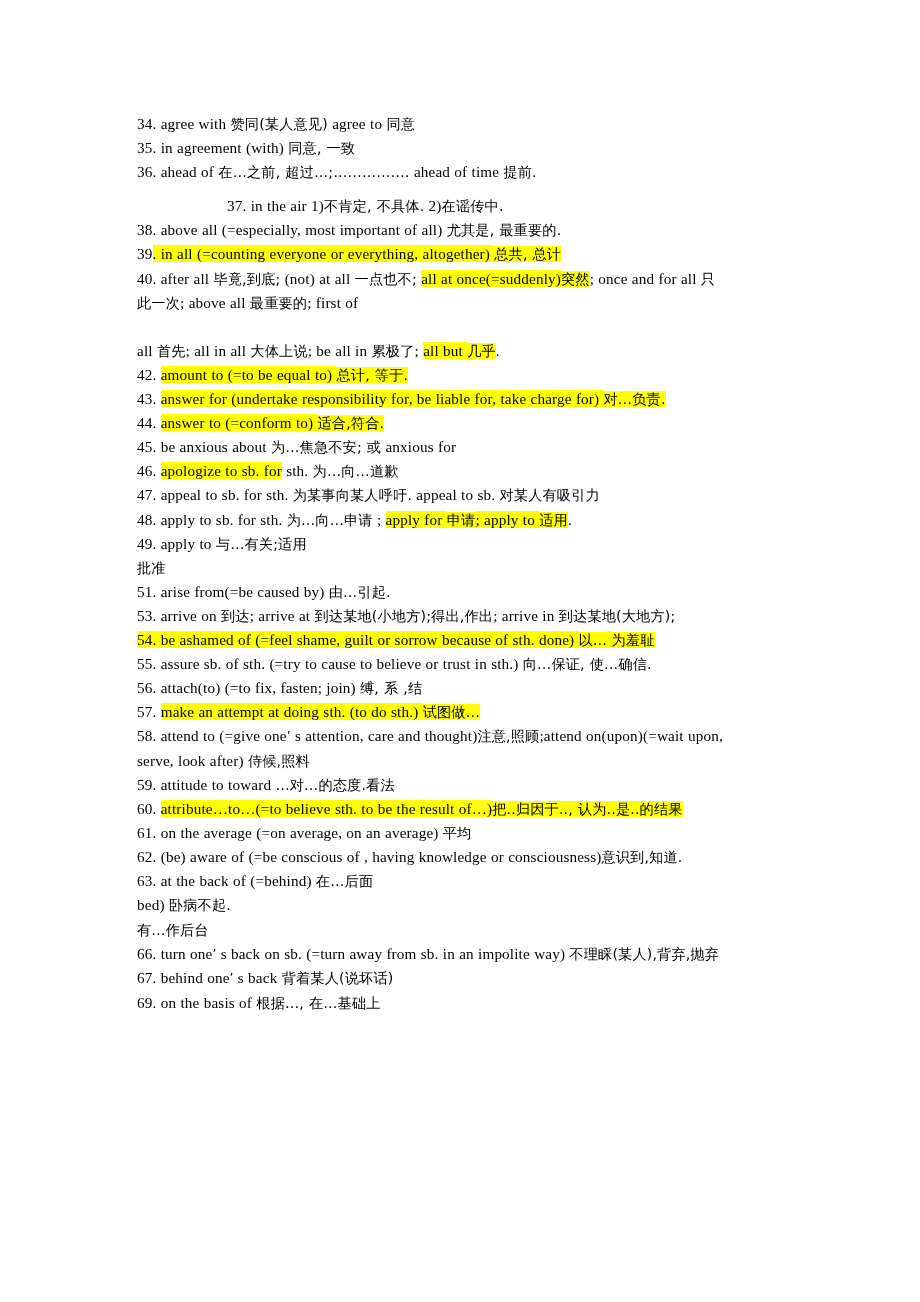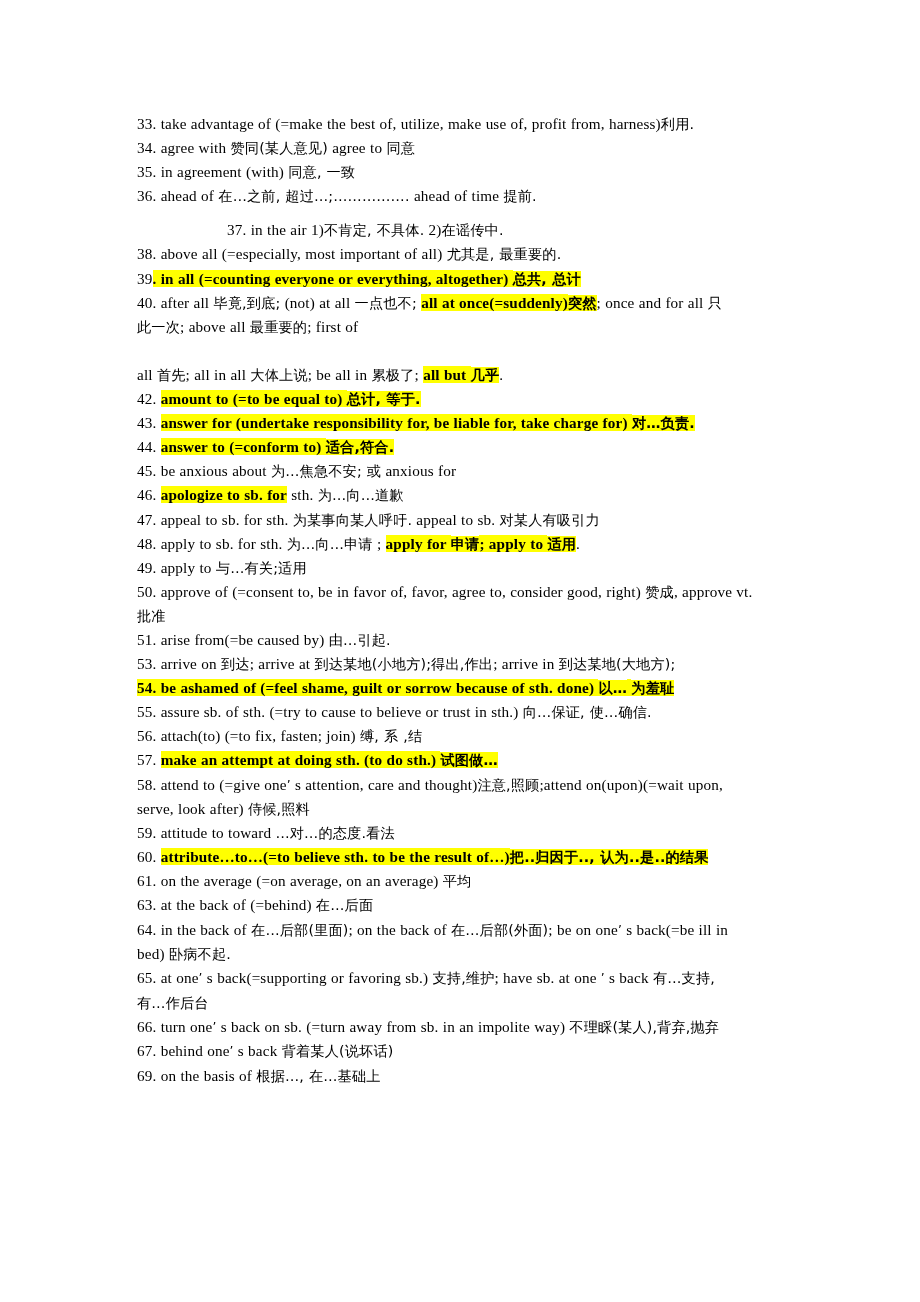--- a/index.html
+++ b/index.html
@@ -41,71 +41,67 @@
   }
   p.spacer {
     margin: 0;
     padding: 0;
     height: 24.1px;
     line-height: 24.1px;
     font-size: 15.2px;
   }
   .hl {
     background-color: #ffff00;
-    font-weight: bold;
   }
   .cjk {
     font-family: "DejaVu Sans", "Liberation Sans", sans-serif;
     font-size: 14.2px;
   }
   .ap {
     font-family: "DejaVu Sans", sans-serif;
     font-size: 12px;
     vertical-align: 0.12em;
   }
 </style>
 </head>
 <body>
 
 <div id="page">
   <div class="doc-body" id="list-root">
-      <p class="entry"><span>33. take advantage of (=make the best of, utilize, make use of, profit from, harness)</span><span class="cjk">利用.</span></p>
       <p class="entry"><span>34. agree with  </span><span class="cjk">赞同(某人意见)</span><span> agree to  </span><span class="cjk">同意</span></p>
       <p class="entry"><span>35. in agreement (with)  </span><span class="cjk">同意, 一致</span></p>
       <p class="entry"><span>36. ahead of  </span><span class="cjk">在…之前, 超过…;…………….</span><span> ahead of time  </span><span class="cjk">提前.</span></p>
       <p class="entry indented"><span>37. in the air 1)</span><span class="cjk">不肯定, 不具体.</span><span> 2)</span><span class="cjk">在谣传中.</span></p>
       <p class="entry"><span>38. above all (=especially, most important of all)  </span><span class="cjk">尤其是, 最重要的.</span></p>
       <p class="entry"><span>39</span><span class="hl">. in all (=counting everyone or everything, altogether)  </span><span class="hl cjk">总共, 总计</span></p>
       <p class="entry"><span>40. after all  </span><span class="cjk">毕竟,到底;</span><span> (not) at all  </span><span class="cjk">一点也不;</span><span>   </span><span class="hl">all at once(=suddenly)</span><span class="hl cjk">突然</span><span>; once and for all  </span><span class="cjk">只</span></p>
       <p class="entry"><span class="cjk">此一次</span><span>; above all  </span><span class="cjk">最重要的</span><span>; first of</span></p>
       <p class="spacer">&nbsp;</p>
       <p class="entry"><span>all  </span><span class="cjk">首先</span><span>; all in all  </span><span class="cjk">大体上说</span><span>; be all in  </span><span class="cjk">累极了</span><span>; </span><span class="hl">all but  </span><span class="hl cjk">几乎</span><span>.</span></p>
       <p class="entry"><span>42. </span><span class="hl">amount to (=to be equal to)  </span><span class="hl cjk">总计, 等于.</span></p>
       <p class="entry"><span>43. </span><span class="hl">answer for (undertake responsibility for, be liable for, take charge for)  </span><span class="hl cjk">对…负责.</span></p>
       <p class="entry"><span>44. </span><span class="hl">answer to (=conform to)  </span><span class="hl cjk">适合,符合.</span></p>
       <p class="entry"><span>45. be anxious about  </span><span class="cjk">为…焦急不安; 或</span><span> anxious for</span></p>
       <p class="entry"><span>46. </span><span class="hl">apologize to sb. for</span><span> sth.  </span><span class="cjk">为…向…道歉</span></p>
       <p class="entry"><span>47. appeal to sb. for sth.  </span><span class="cjk">为某事向某人呼吁.</span><span> appeal to sb.  </span><span class="cjk">对某人有吸引力</span></p>
       <p class="entry"><span>48. apply to sb. for sth.  </span><span class="cjk">为…向…申请</span><span>  ; </span><span class="hl">apply for </span><span class="hl cjk">申请</span><span class="hl">; apply to  </span><span class="hl cjk">适用</span><span>.</span></p>
       <p class="entry"><span>49. apply to  </span><span class="cjk">与…有关;适用</span></p>
-      <p class="entry"><span>50. approve of (=consent to, be in favor of, favor, agree to, consider good, right)  </span><span class="cjk">赞成</span><span>, approve vt.</span></p>
       <p class="entry"><span class="cjk">批准</span></p>
       <p class="entry"><span>51. arise from(=be caused by)  </span><span class="cjk">由…引起.</span></p>
       <p class="entry"><span>53. arrive on  </span><span class="cjk">到达</span><span>; arrive at  </span><span class="cjk">到达某地(小地方);得出,作出</span><span>; arrive in  </span><span class="cjk">到达某地(大地方);</span></p>
       <p class="entry"><span class="hl">54. be ashamed of (=feel shame, guilt or sorrow because of sth. done)  </span><span class="hl cjk">以…</span><span class="hl">    </span><span class="hl cjk">为羞耻</span></p>
       <p class="entry"><span>55. assure sb. of sth. (=try to cause to believe or trust in sth.)  </span><span class="cjk">向…保证, 使…确信.</span></p>
       <p class="entry"><span>56. attach(to) (=to fix, fasten; join)  </span><span class="cjk">缚, 系 ,结</span></p>
       <p class="entry"><span>57. </span><span class="hl">make an attempt at doing sth. (to do sth.)  </span><span class="hl cjk">试图做…</span></p>
       <p class="entry"><span>58. attend to (=give one</span><span class="ap">’</span><span> s attention, care and thought)</span><span class="cjk">注意,照顾</span><span>;attend on(upon)(=wait upon,</span></p>
       <p class="entry"><span>serve, look after)  </span><span class="cjk">侍候,照料</span></p>
       <p class="entry"><span>59. attitude to toward  </span><span class="cjk">…对…的态度.看法</span></p>
       <p class="entry"><span>60. </span><span class="hl">attribute…to…(=to believe sth. to be the result of…)</span><span class="hl cjk">把..归因于.., 认为..是..的结果</span></p>
       <p class="entry"><span>61. on the average (=on average, on an average)  </span><span class="cjk">平均</span></p>
+      <p class="entry"><span>62. (be) aware of (=be conscious of , having knowledge or consciousness)</span><span class="cjk">意识到,知道.</span></p>
       <p class="entry"><span>63. at the back of (=behind)  </span><span class="cjk">在…后面</span></p>
-      <p class="entry"><span>64. in the back of  </span><span class="cjk">在…后部(里面)</span><span>; on the back of  </span><span class="cjk">在…后部(外面)</span><span>; be on one</span><span class="ap">’</span><span> s back(=be ill in</span></p>
       <p class="entry"><span>bed)  </span><span class="cjk">卧病不起.</span></p>
-      <p class="entry"><span>65. at one</span><span class="ap">’</span><span> s back(=supporting or favoring sb.)  </span><span class="cjk">支持,维护</span><span>; have sb. at one  </span><span class="ap">’</span><span> s back  </span><span class="cjk">有…支持,</span></p>
       <p class="entry"><span class="cjk">有…作后台</span></p>
       <p class="entry"><span>66. turn one</span><span class="ap">’</span><span> s back on sb. (=turn away from sb. in an impolite way)  </span><span class="cjk">不理睬(某人),背弃,抛弃</span></p>
       <p class="entry"><span>67. behind one</span><span class="ap">’</span><span> s back  </span><span class="cjk">背着某人(说坏话)</span></p>
       <p class="entry"><span>69. on the basis of  </span><span class="cjk">根据…, 在…基础上</span></p>
     </div>
 </div>
 
 </body></html>

